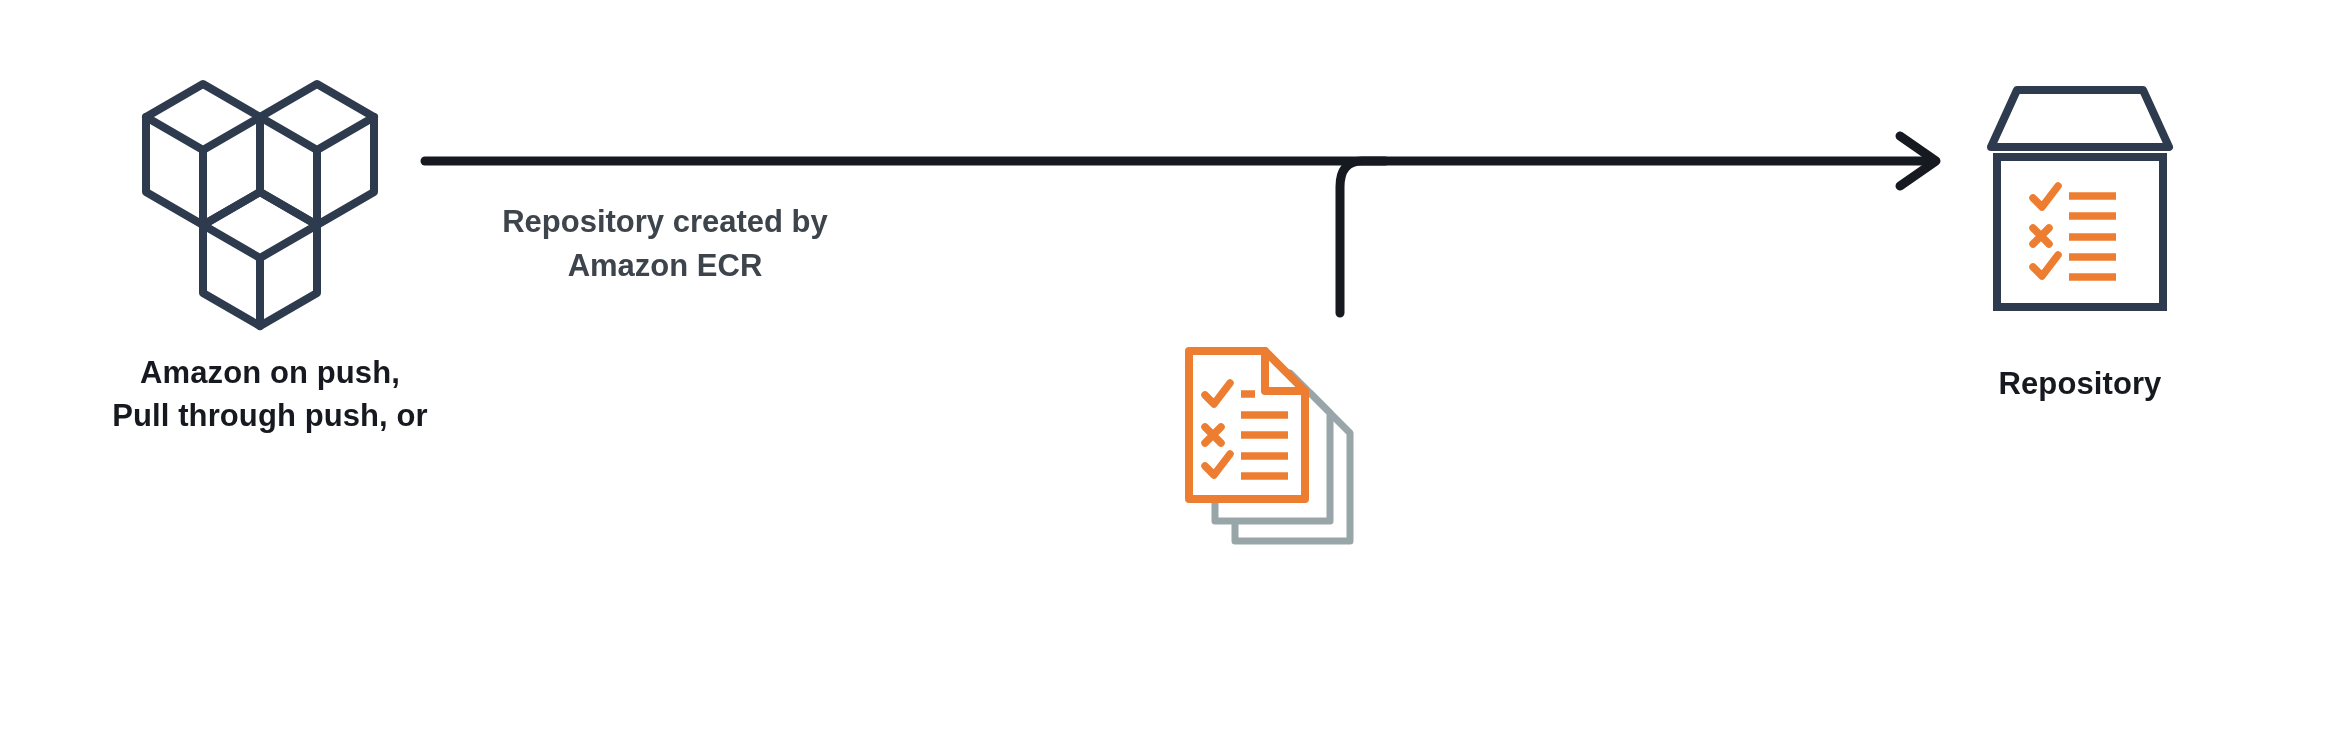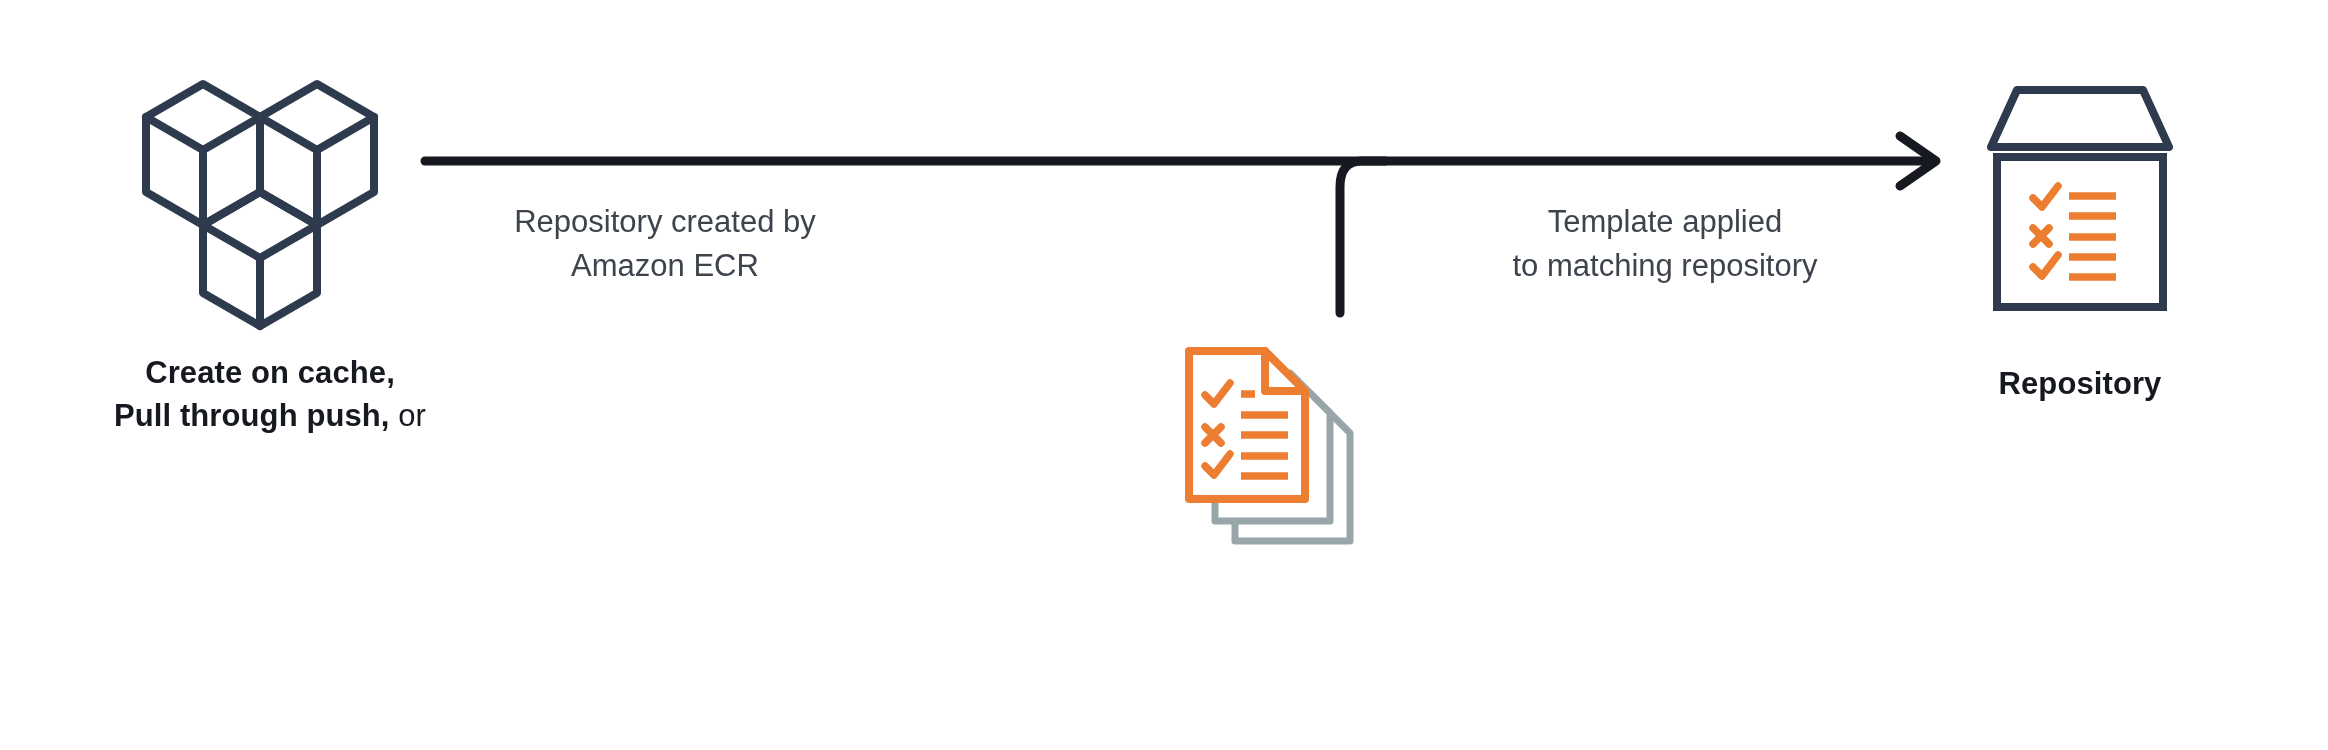--- a/index.html
+++ b/index.html
@@ -24,27 +24,27 @@
     position: absolute;
     text-align: center;
     color: #16191f;
     font-weight: bold;
     font-size: 31px;
     line-height: 1.38;
     letter-spacing: 0.1px;
     white-space: nowrap;
   }
   .caption .reg {
-    font-weight: normal;
+    font-weight: bold;
   }
   .edge-label {
     position: absolute;
     text-align: center;
     color: #3d444c;
-    font-weight: normal;
+    font-weight: bold;
     font-size: 31px;
     line-height: 1.42;
     white-space: nowrap;
   }
   svg { display: block; overflow: visible; }
 </style>
 </head>
 <body>
 
 <div id="canvas">
@@ -62,21 +62,21 @@
         <path d="M234,62 L234,137 L177,170"></path>
 
         <path d="M63,170 L120,137 L177,170 L120,203 Z"></path>
         <path d="M63,170 L63,238 L120,271 L120,203"></path>
         <path d="M177,170 L177,238 L120,271"></path>
       </g>
     </svg>
   </div>
 
   <div class="caption" style="left:0px; top:352px; width:540px;">
-    <div>Create on cache,</div>
+    <div>Amazon on push,</div>
     <div>
       <span>Pull through push,</span><span class="reg"> or</span>
     </div>
   </div>
 
   <div class="icon-wrap" style="left:420px; top:130px;">
     <svg width="1545" height="200" viewBox="0 0 1545 200">
       <g fill="none" stroke="#16191f" stroke-width="9" stroke-linecap="round" stroke-linejoin="round">
 
         <line x1="5" y1="31" x2="1512" y2="31"></line>
@@ -86,24 +86,20 @@
         <path d="M965,31 L942,31 Q920,31 920,57 L920,183"></path>
       </g>
     </svg>
   </div>
 
   <div class="edge-label" style="left:380px; top:200px; width:570px;">
     <div>Repository created by</div>
     <div>Amazon ECR</div>
   </div>
 
-  <div class="edge-label" style="left:1380px; top:200px; width:570px;">
-    <div>Template applied</div>
-    <div>to matching repository</div>
-  </div>
 
   <div class="icon-wrap" style="left:1175px; top:345px;">
     <svg width="215" height="215" viewBox="0 0 215 215">
 
       <g fill="#ffffff" stroke="#98a6a9" stroke-width="7" stroke-linejoin="round" stroke-linecap="round">
         <path d="M60,48 L135,48 L175,88 L175,196 L60,196 Z"></path>
       </g>
 
       <g fill="#ffffff" stroke="#98a6a9" stroke-width="7" stroke-linejoin="round" stroke-linecap="round">
         <path d="M40,28 L115,28 L155,68 L155,176 L40,176 Z"></path>

